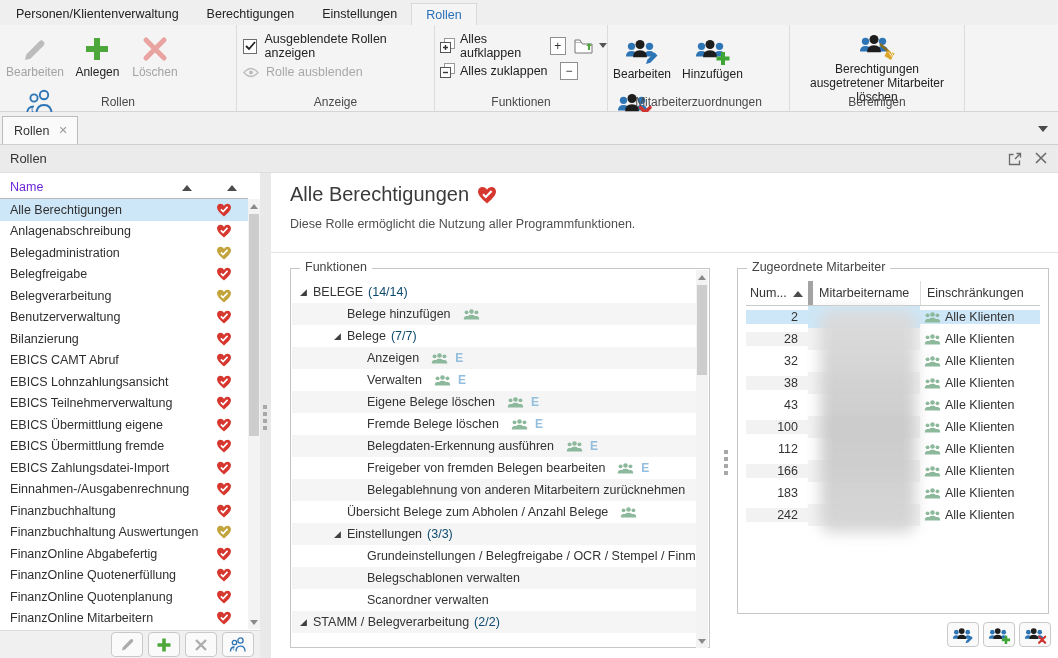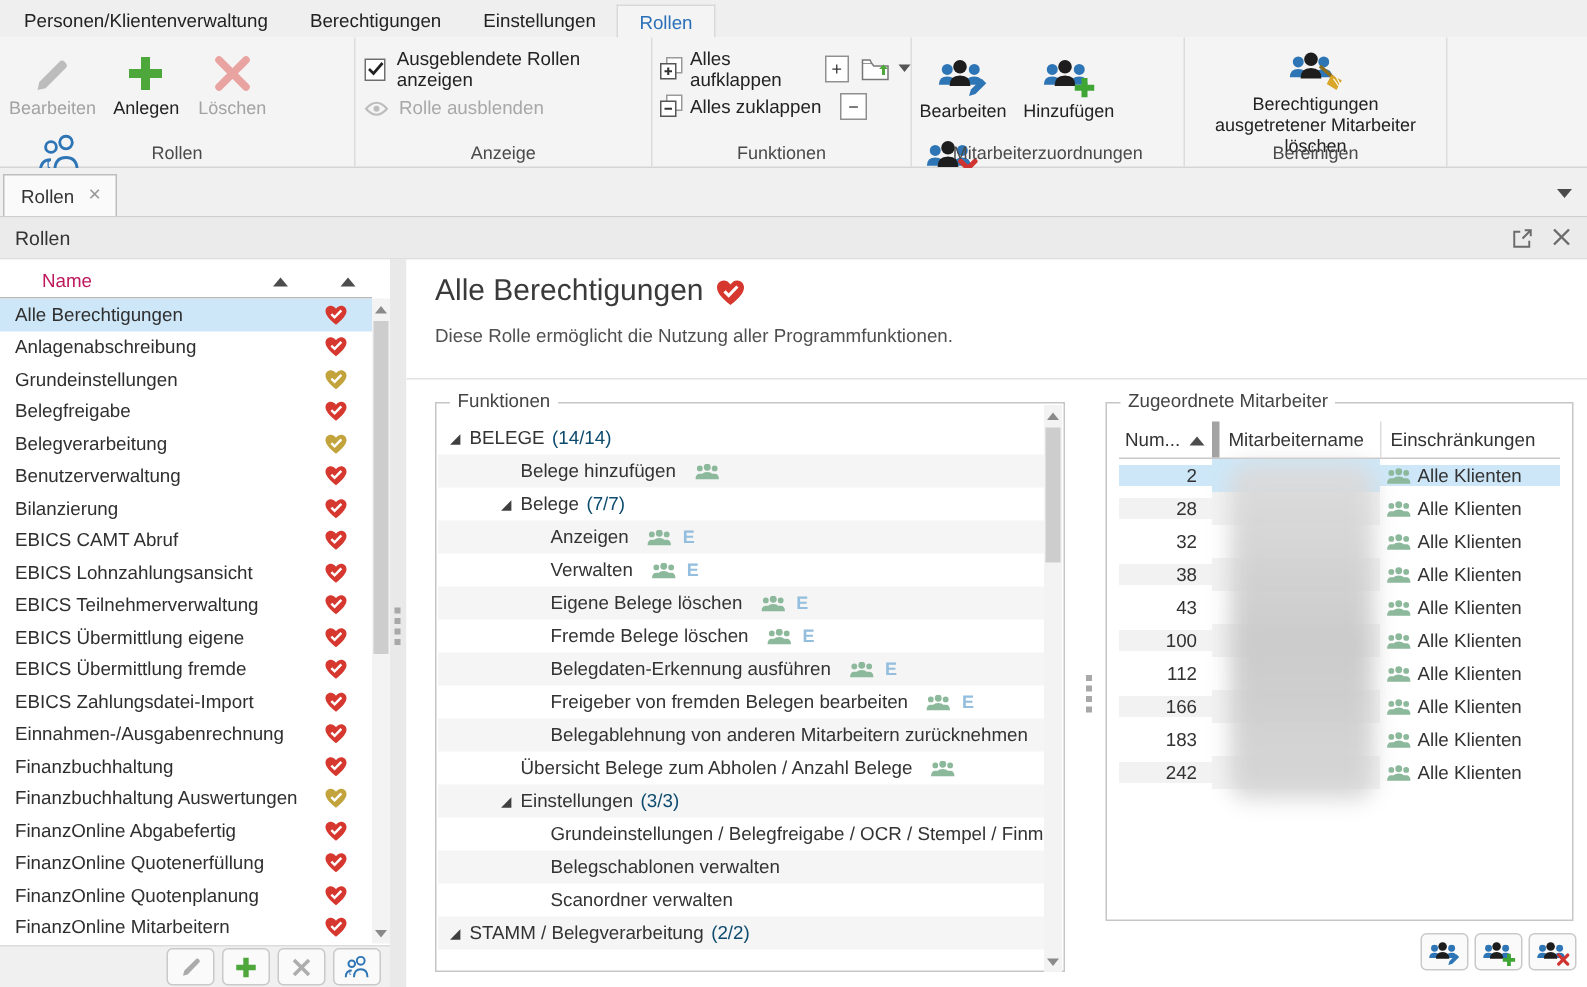--- a/index.html
+++ b/index.html
@@ -41,21 +41,21 @@
   .doctab{position:absolute;left:2px;top:4px;height:28px;background:#fafafa;border:1px solid #bdbdbd;border-bottom:none;display:flex;align-items:center;gap:9px;padding:0 9px 0 11px;font-size:12.5px;color:#333;box-sizing:border-box;}
   .tabclose{color:#9a9a9a;font-size:11px;line-height:1;}
   .dropcaret{position:absolute;right:10px;top:14px;width:0;height:0;border-left:5px solid transparent;border-right:5px solid transparent;border-top:6px solid #4a4a4a;}
   
   .phead{position:absolute;left:0;top:145px;width:100%;height:28px;background:#ebebeb;border-bottom:1px solid #dedede;box-sizing:border-box;}
   .phead .ptitle{position:absolute;left:10px;top:0;line-height:27px;font-size:13px;color:#333;}
   .phicon{position:absolute;top:7px;color:#666;}
   
   .roles-pane{position:absolute;left:0;top:173px;width:260px;height:485px;background:#fff;}
   .list-head{position:absolute;left:0;top:3px;width:248px;height:23px;border-bottom:1px solid #b9b9b9;box-sizing:border-box;background:#fff;}
-  .list-head .hname{position:absolute;left:28px;top:4px;font-size:12.5px;color:#be185d;}
+  .list-head .hname{position:absolute;left:10px;top:4px;font-size:12.5px;color:#6d28d9;}
   .sortarrow{width:0;height:0;border-left:5px solid transparent;border-right:5px solid transparent;border-bottom:6px solid #4c4c4c;position:absolute;top:9px;}
   .rows{position:absolute;left:0;top:26px;width:248px;height:430px;overflow:hidden;}
   .rrow{height:21.5px;display:flex;align-items:center;padding-left:10px;font-size:12.5px;color:#2f2f2f;box-sizing:border-box;}
   .rrow[data-selected="1"]{background:#cde7f8;}
   .rrow .rname{flex:1;white-space:nowrap;overflow:hidden;}
   .rrow .heart{margin-right:16px;}
   .heart{width:16px;height:14px;flex:none;}
   [data-heart="red"] .heart, .heart[data-heart="red"]{color:#d6372e;}
   [data-heart="yellow"] .heart, .heart[data-heart="yellow"]{color:#c2a33c;}
   
@@ -339,21 +339,21 @@
       </div>
 
       <div class="rrow" data-heart="red">
         <span class="rname">Anlagenabschreibung</span>
         <svg class="heart" viewBox="0 0 20 18">
           <use href="#i-heart"></use>
         </svg>
       </div>
 
       <div class="rrow" data-heart="yellow">
-        <span class="rname">Grundeinstellungen</span>
+        <span class="rname">Belegadministration</span>
         <svg class="heart" viewBox="0 0 20 18">
           <use href="#i-heart"></use>
         </svg>
       </div>
 
       <div class="rrow" data-heart="red">
         <span class="rname">Belegfreigabe</span>
         <svg class="heart" viewBox="0 0 20 18">
           <use href="#i-heart"></use>
         </svg>

